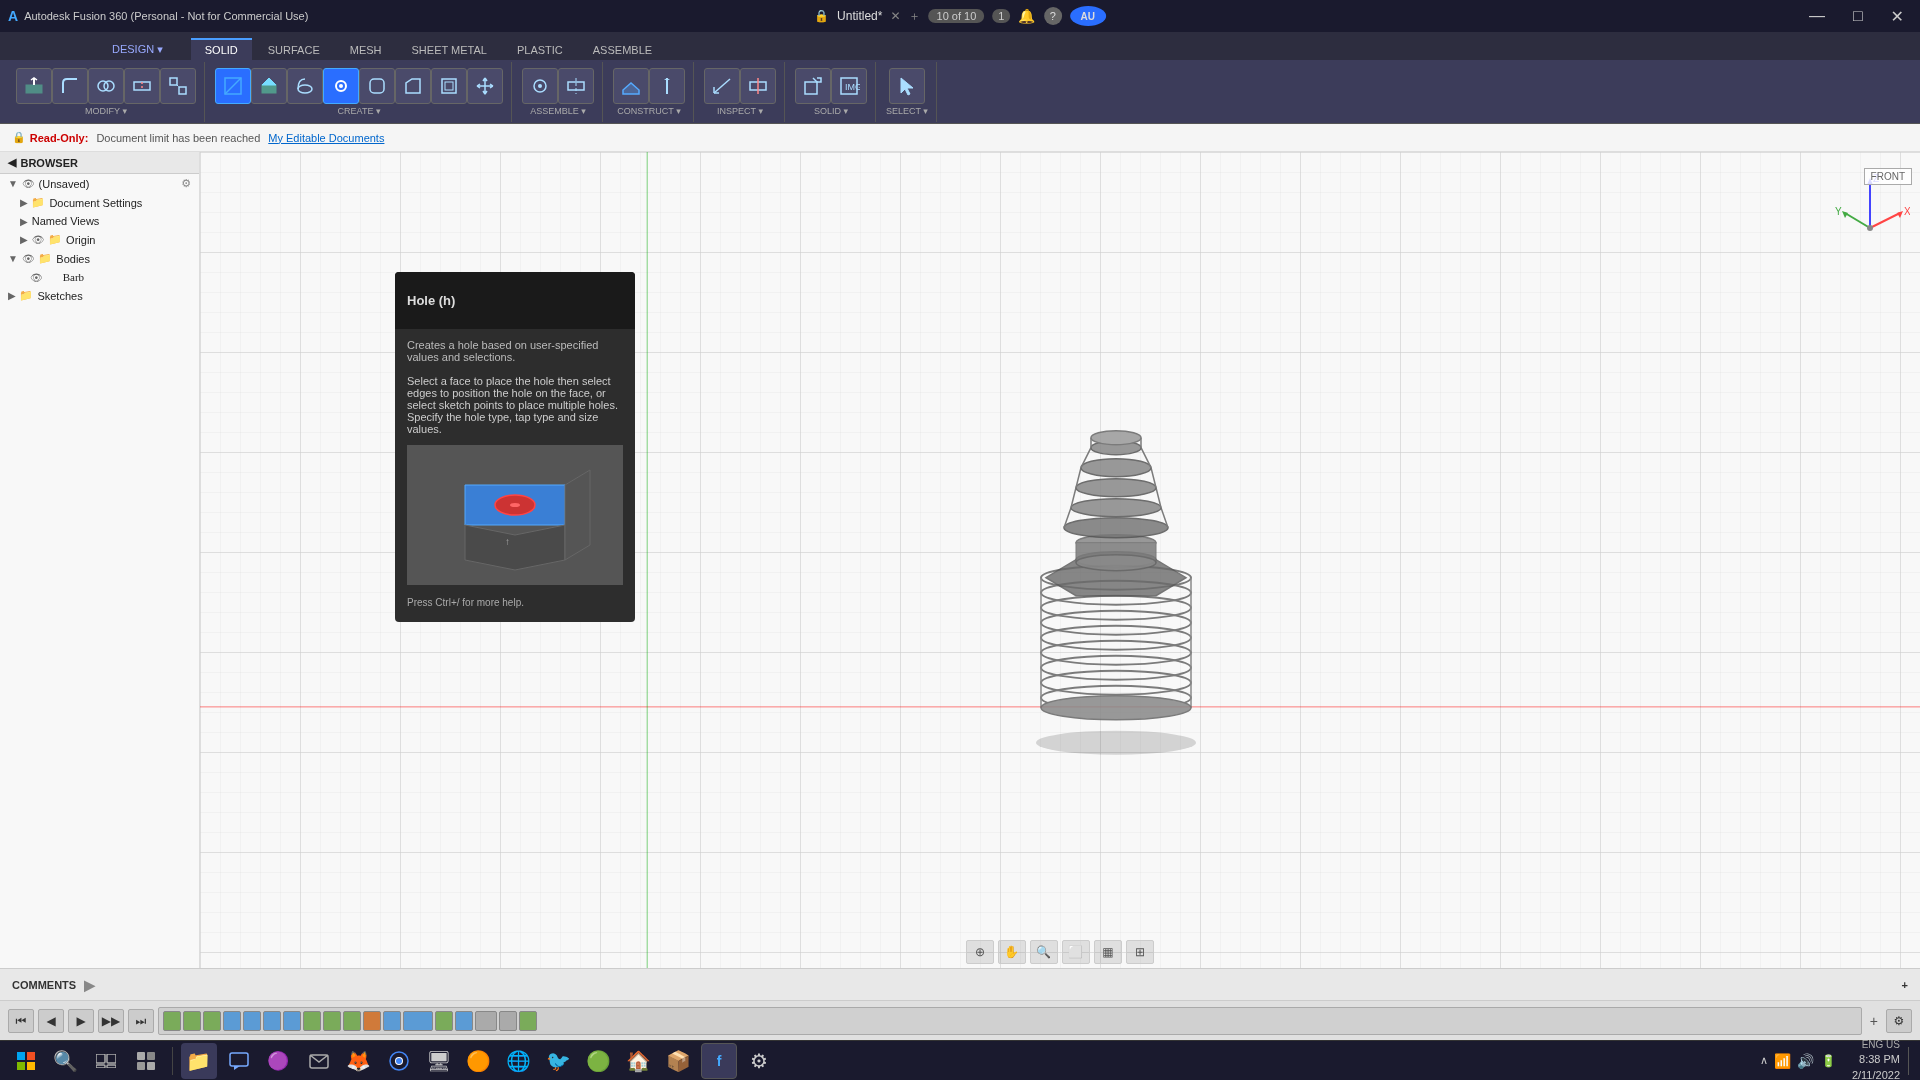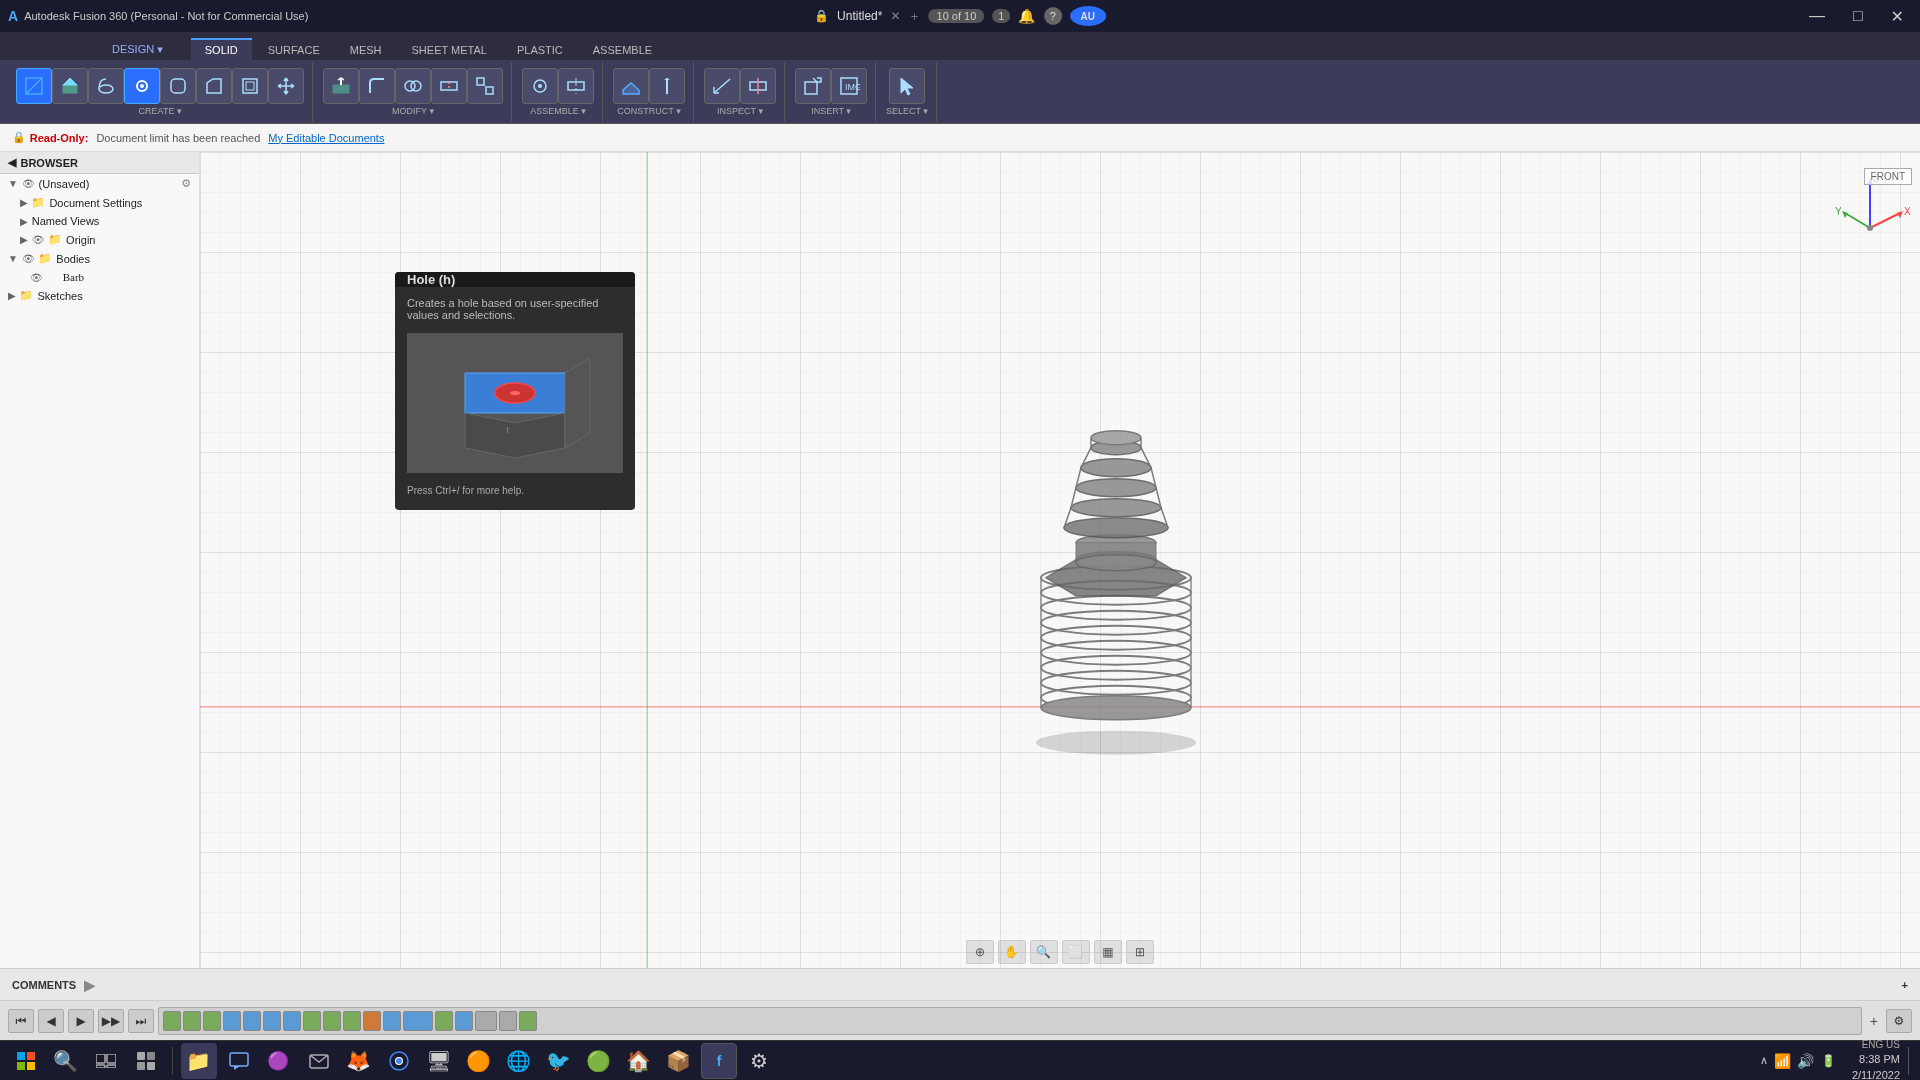--- a/index.html
+++ b/index.html
@@ -82,21 +82,21 @@
     .folder-icon { color: #f0a000; }
     .chevron { font-size: 10px; color: #666; }
 
     
     #hole-tooltip {
       position: absolute; left: 195px; top: 120px; width: 240px;
       background: #2d2d2d; color: #ddd; border-radius: 4px;
       font-size: 11px; z-index: 100; overflow: hidden;
     }
     #hole-tooltip .tooltip-header {
-      background: #1a1a1a; padding: 0 12px; font-weight: bold; font-size: 13px;
+      background: #1a1a1a; padding: 21px 12px; font-weight: bold; font-size: 13px;
     }
     #hole-tooltip .tooltip-body { padding: 10px 12px; }
     #hole-tooltip .tooltip-desc { margin-bottom: 12px; color: #bbb; }
     #hole-tooltip .tooltip-instruction { color: #ccc; margin-bottom: 10px; }
     #hole-tooltip .tooltip-preview {
       background: #555; height: 140px; display: flex; align-items: center;
       justify-content: center; margin: 8px 0;
     }
     #hole-tooltip .tooltip-hint { color: #aaa; font-size: 10px; padding: 4px 0; }
 
@@ -223,71 +223,20 @@
   <span class="ribbon-tab">MESH</span>
   <span class="ribbon-tab">SHEET METAL</span>
   <span class="ribbon-tab">PLASTIC</span>
   <span class="ribbon-tab">ASSEMBLE</span>
 </div>
 
 <div id="toolbar">
 
   <div class="toolbar-group">
     <div class="toolbar-buttons">
-      <div class="tb-btn active" title="Sketch">
-        <svg width="22" height="22" viewBox="0 0 22 22">
-            <rect x="3" y="3" width="16" height="16" fill="none" stroke="#4af" stroke-width="1.5"></rect>
-            <line x1="3" y1="19" x2="19" y2="3" stroke="#4af" stroke-width="1.5"></line>
-          </svg>
-      </div>
-      <div class="tb-btn" title="Extrude">
-        <svg width="22" height="22" viewBox="0 0 22 22">
-            <rect x="4" y="10" width="14" height="8" fill="#5b9" stroke="#5b9" stroke-width="1" opacity="0.7"></rect>
-            <polygon points="4,10 11,3 18,10" fill="#7df" stroke="#7df" stroke-width="1"></polygon>
-          </svg>
-      </div>
-      <div class="tb-btn">
-        <svg width="22" height="22" viewBox="0 0 22 22">
-            <ellipse cx="11" cy="14" rx="7" ry="4" fill="none" stroke="#adf" stroke-width="1.5"></ellipse>
-            <path d="M4,14 Q4,4 11,4" fill="none" stroke="#adf" stroke-width="1.5"></path>
-          </svg>
-      </div>
-      <div class="tb-btn" style="background:#2a6eff;border-color:#4af;">
-        <svg width="22" height="22" viewBox="0 0 22 22">
-            <ellipse cx="11" cy="11" rx="5" ry="5" fill="none" stroke="#fff" stroke-width="2"></ellipse>
-            <ellipse cx="11" cy="11" rx="2" ry="2" fill="#fff"></ellipse>
-          </svg>
-      </div>
-      <div class="tb-btn">
-        <svg width="22" height="22" viewBox="0 0 22 22">
-            <rect x="4" y="4" width="14" height="14" rx="4" fill="none" stroke="#adf" stroke-width="1.5"></rect>
-          </svg>
-      </div>
-      <div class="tb-btn">
-        <svg width="22" height="22" viewBox="0 0 22 22">
-            <polygon points="4,18 4,8 10,4 18,4 18,18" fill="none" stroke="#adf" stroke-width="1.5"></polygon>
-          </svg>
-      </div>
-      <div class="tb-btn">
-        <svg width="22" height="22" viewBox="0 0 22 22">
-            <rect x="4" y="4" width="14" height="14" fill="none" stroke="#adf" stroke-width="1.5"></rect>
-            <rect x="7" y="7" width="8" height="8" fill="none" stroke="#adf" stroke-width="1"></rect>
-          </svg>
-      </div>
-      <div class="tb-btn">
-        <svg width="22" height="22" viewBox="0 0 22 22">
-            <path d="M11,3 L11,19 M3,11 L19,11 M11,3 L9,6 M11,3 L13,6 M11,19 L9,16 M11,19 L13,16 M3,11 L6,9 M3,11 L6,13 M19,11 L16,9 M19,11 L16,13" stroke="#adf" stroke-width="1.5" fill="none"></path>
-          </svg>
-      </div>
-    </div>
-    <div class="toolbar-group-label">CREATE ▾</div>
-  </div>
-
-  <div class="toolbar-group">
-    <div class="toolbar-buttons">
       <div class="tb-btn">
         <svg width="22" height="22" viewBox="0 0 22 22">
             <rect x="3" y="10" width="16" height="8" fill="#5b9" stroke="#5b9" stroke-width="1" opacity="0.6"></rect>
             <path d="M11,10 L11,3" stroke="#fff" stroke-width="2"></path>
             <path d="M8,5 L11,3 L14,5" stroke="#fff" stroke-width="1.5" fill="none"></path>
           </svg>
       </div>
       <div class="tb-btn">
         <svg width="22" height="22" viewBox="0 0 22 22">
             <path d="M4,18 L4,8 Q4,4 8,4 L18,4" fill="none" stroke="#adf" stroke-width="2"></path>
@@ -311,20 +260,71 @@
             <rect x="12" y="12" width="7" height="7" fill="none" stroke="#adf" stroke-width="1.5"></rect>
             <line x1="10" y1="10" x2="12" y2="12" stroke="#adf" stroke-width="1" stroke-dasharray="2"></line>
           </svg>
       </div>
     </div>
     <div class="toolbar-group-label">MODIFY ▾</div>
   </div>
 
   <div class="toolbar-group">
     <div class="toolbar-buttons">
+      <div class="tb-btn active" title="Sketch">
+        <svg width="22" height="22" viewBox="0 0 22 22">
+            <rect x="3" y="3" width="16" height="16" fill="none" stroke="#4af" stroke-width="1.5"></rect>
+            <line x1="3" y1="19" x2="19" y2="3" stroke="#4af" stroke-width="1.5"></line>
+          </svg>
+      </div>
+      <div class="tb-btn" title="Extrude">
+        <svg width="22" height="22" viewBox="0 0 22 22">
+            <rect x="4" y="10" width="14" height="8" fill="#5b9" stroke="#5b9" stroke-width="1" opacity="0.7"></rect>
+            <polygon points="4,10 11,3 18,10" fill="#7df" stroke="#7df" stroke-width="1"></polygon>
+          </svg>
+      </div>
+      <div class="tb-btn">
+        <svg width="22" height="22" viewBox="0 0 22 22">
+            <ellipse cx="11" cy="14" rx="7" ry="4" fill="none" stroke="#adf" stroke-width="1.5"></ellipse>
+            <path d="M4,14 Q4,4 11,4" fill="none" stroke="#adf" stroke-width="1.5"></path>
+          </svg>
+      </div>
+      <div class="tb-btn" style="background:#2a6eff;border-color:#4af;">
+        <svg width="22" height="22" viewBox="0 0 22 22">
+            <ellipse cx="11" cy="11" rx="5" ry="5" fill="none" stroke="#fff" stroke-width="2"></ellipse>
+            <ellipse cx="11" cy="11" rx="2" ry="2" fill="#fff"></ellipse>
+          </svg>
+      </div>
+      <div class="tb-btn">
+        <svg width="22" height="22" viewBox="0 0 22 22">
+            <rect x="4" y="4" width="14" height="14" rx="4" fill="none" stroke="#adf" stroke-width="1.5"></rect>
+          </svg>
+      </div>
+      <div class="tb-btn">
+        <svg width="22" height="22" viewBox="0 0 22 22">
+            <polygon points="4,18 4,8 10,4 18,4 18,18" fill="none" stroke="#adf" stroke-width="1.5"></polygon>
+          </svg>
+      </div>
+      <div class="tb-btn">
+        <svg width="22" height="22" viewBox="0 0 22 22">
+            <rect x="4" y="4" width="14" height="14" fill="none" stroke="#adf" stroke-width="1.5"></rect>
+            <rect x="7" y="7" width="8" height="8" fill="none" stroke="#adf" stroke-width="1"></rect>
+          </svg>
+      </div>
+      <div class="tb-btn">
+        <svg width="22" height="22" viewBox="0 0 22 22">
+            <path d="M11,3 L11,19 M3,11 L19,11 M11,3 L9,6 M11,3 L13,6 M11,19 L9,16 M11,19 L13,16 M3,11 L6,9 M3,11 L6,13 M19,11 L16,9 M19,11 L16,13" stroke="#adf" stroke-width="1.5" fill="none"></path>
+          </svg>
+      </div>
+    </div>
+    <div class="toolbar-group-label">CREATE ▾</div>
+  </div>
+
+  <div class="toolbar-group">
+    <div class="toolbar-buttons">
       <div class="tb-btn">
         <svg width="22" height="22" viewBox="0 0 22 22">
             <circle cx="11" cy="11" r="6" fill="none" stroke="#adf" stroke-width="1.5"></circle>
             <circle cx="11" cy="11" r="2" fill="#adf"></circle>
           </svg>
       </div>
       <div class="tb-btn">
         <svg width="22" height="22" viewBox="0 0 22 22">
             <rect x="3" y="7" width="16" height="8" fill="none" stroke="#adf" stroke-width="1.5"></rect>
             <line x1="11" y1="3" x2="11" y2="19" stroke="#adf" stroke-width="1" stroke-dasharray="3,2"></line>
@@ -379,21 +379,21 @@
             <line x1="11" y1="3" x2="15" y2="7" stroke="#adf" stroke-width="1.5"></line>
           </svg>
       </div>
       <div class="tb-btn">
         <svg width="22" height="22" viewBox="0 0 22 22">
             <rect x="3" y="3" width="16" height="16" fill="none" stroke="#adf" stroke-width="1.5"></rect>
             <text x="7" y="15" font-size="9" fill="#adf">IMG</text>
           </svg>
       </div>
     </div>
-    <div class="toolbar-group-label">INSERT ▾</div>
+    <div class="toolbar-group-label">SOLID ▾</div>
   </div>
 
   <div class="toolbar-group">
     <div class="toolbar-buttons">
       <div class="tb-btn">
         <svg width="22" height="22" viewBox="0 0 22 22">
             <path d="M5,3 L5,18 L9,14 L12,20 L14,19 L11,13 L17,13 Z" fill="#adf" stroke="#adf" stroke-width="1"></path>
           </svg>
       </div>
     </div>
@@ -554,20 +554,21 @@
           <line x1="115" y1="50" x2="115" y2="60" stroke="#666" stroke-width="1.5"></line>
           <line x1="165" y1="50" x2="165" y2="60" stroke="#666" stroke-width="1.5"></line>
         </g>
       </svg>
     </div>
 
     <div id="hole-tooltip">
       <div class="tooltip-header">Hole (h)</div>
       <div class="tooltip-body">
         <div class="tooltip-desc">Creates a hole based on user-specified values and selections.</div>
+        <div class="tooltip-instruction">Select a face to place the hole then select edges to position the hole on the face, or select sketch points to place multiple holes. Specify the hole type, tap type and size values.</div>
 
         <div class="tooltip-preview">
           <svg class="hole-preview-svg" viewBox="0 0 160 120" xmlns="http://www.w3.org/2000/svg">
 
             <polygon points="30,30 130,30 130,70 30,70" fill="#3a7fd5" stroke="#5af" stroke-width="1"></polygon>
 
             <ellipse cx="80" cy="50" rx="20" ry="10" fill="#cc3333" stroke="#ff4444" stroke-width="1.5"></ellipse>
             <ellipse cx="80" cy="50" rx="5" ry="2" fill="#ff6666"></ellipse>
 
             <polygon points="30,70 30,105 80,115 130,105 130,70 80,80" fill="#4a4a4a" stroke="#666" stroke-width="1"></polygon>

